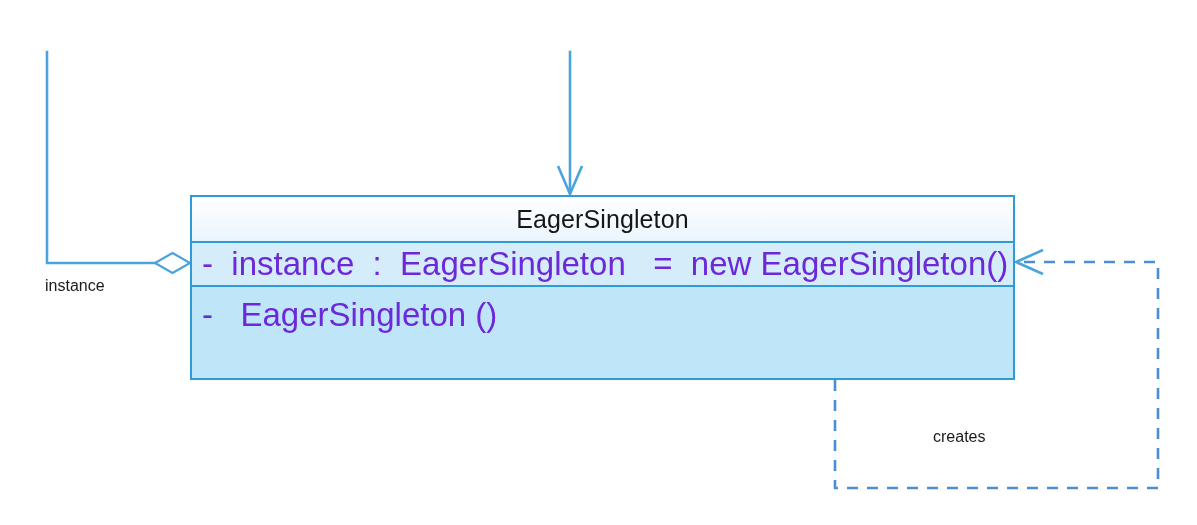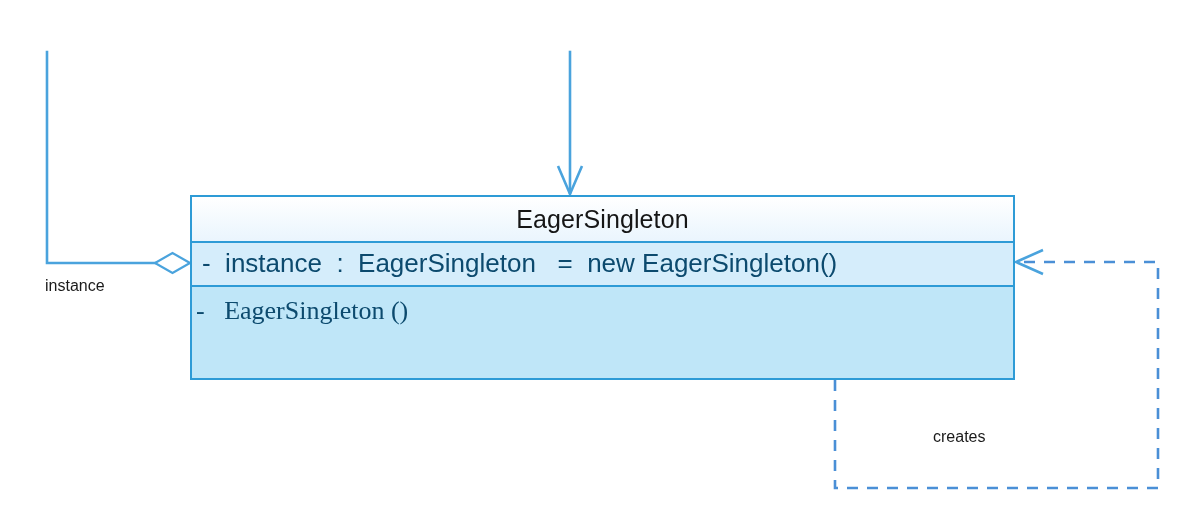--- a/index.html
+++ b/index.html
@@ -58,26 +58,25 @@
     background: #d5edfb;
     border-bottom: 2px solid #2e9bd6;
     display: flex;
     align-items: center;
     padding-left: 10px;
   }
   .cb-methods {
     flex: 1 1 auto;
     box-sizing: border-box;
     background: #bfe6f8;
-    padding: 6px 0 0 4px;
-    font-family: Liberation Serif, serif;
+    padding: 6px 0 0 10px;
   }
   .member {
-    font-size: 26px;
-    color: #0c4a6e;
+    font-size: 33px;
+    color: #6d28d9;
     white-space: pre;
     line-height: 1.36;
   }
   .edge-label {
     position: absolute;
     font-size: 16px;
     color: #1a1a1a;
     line-height: 1;
     white-space: pre;
   }

